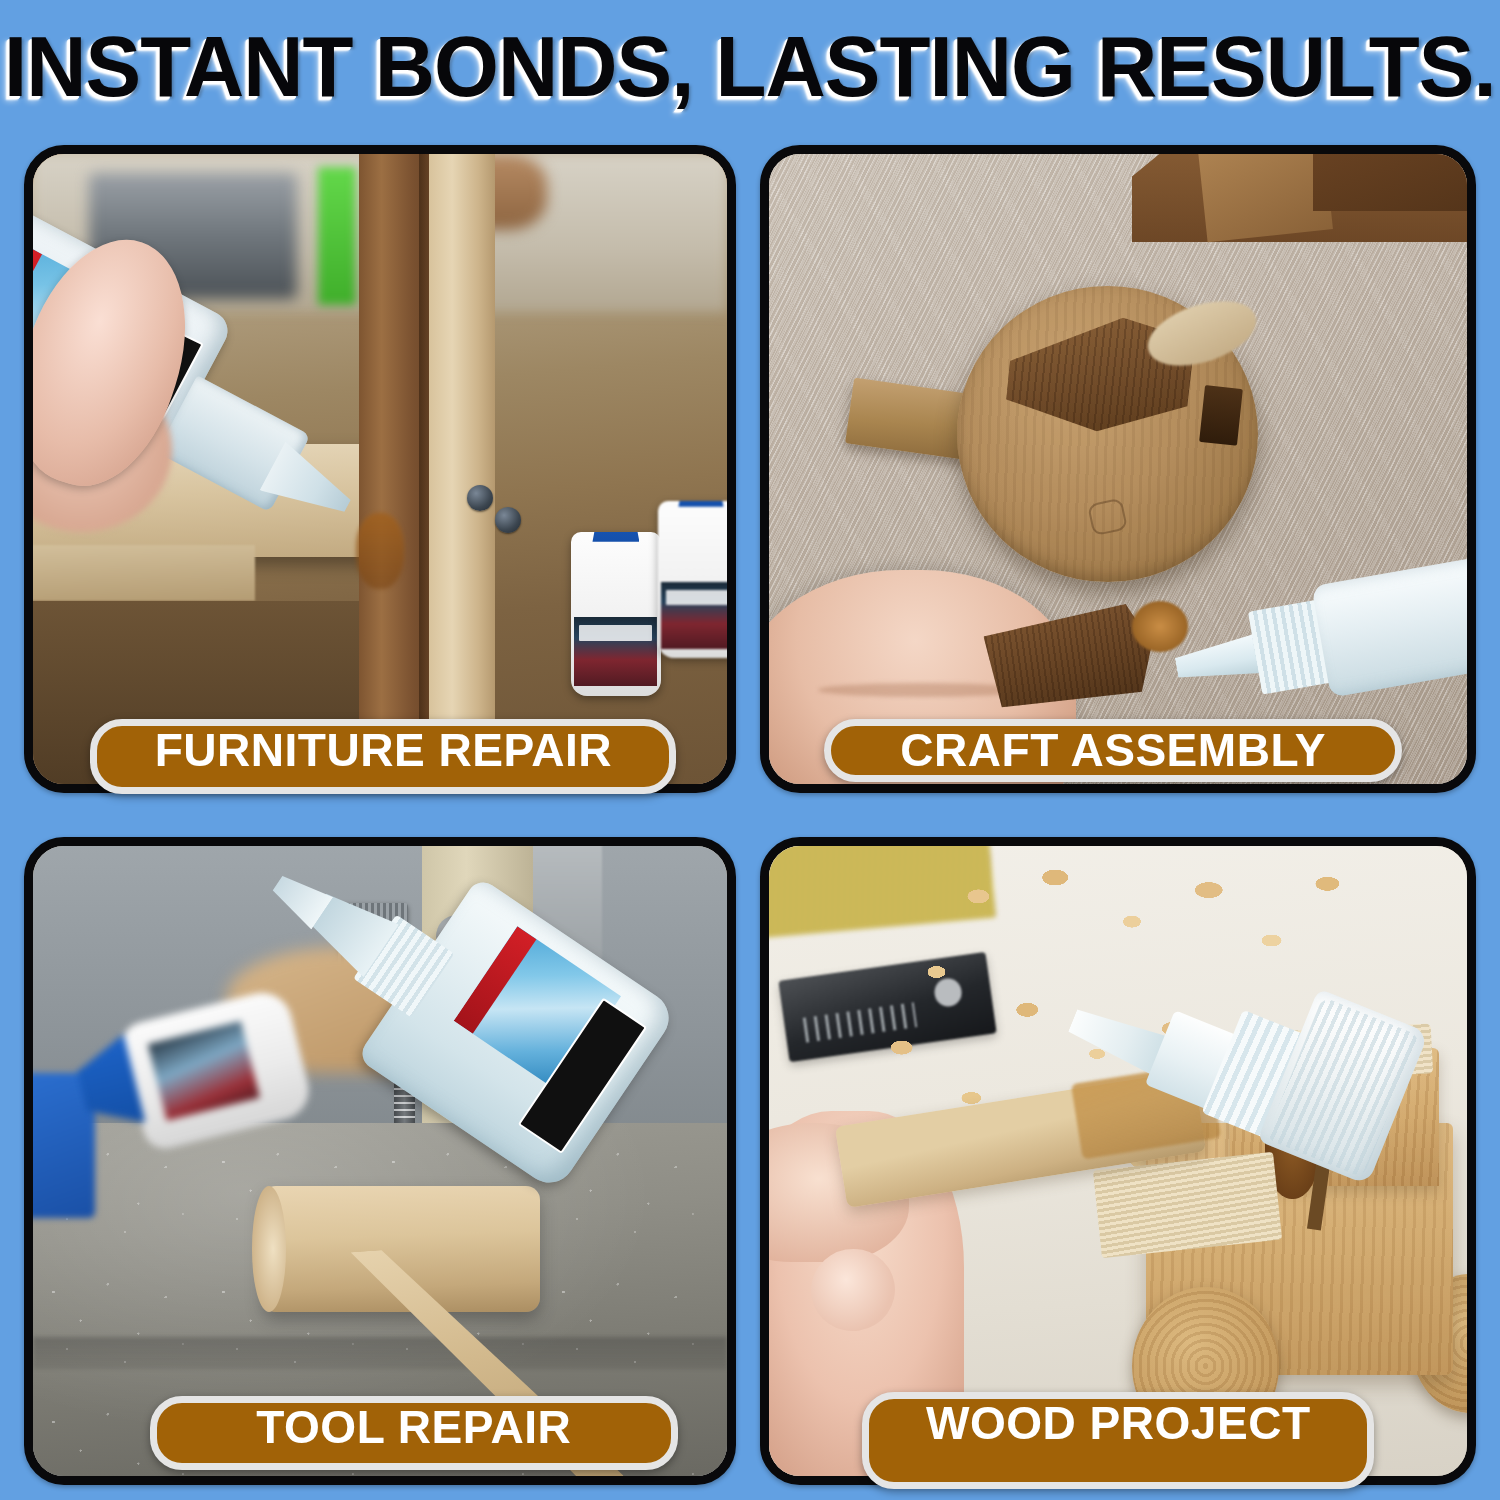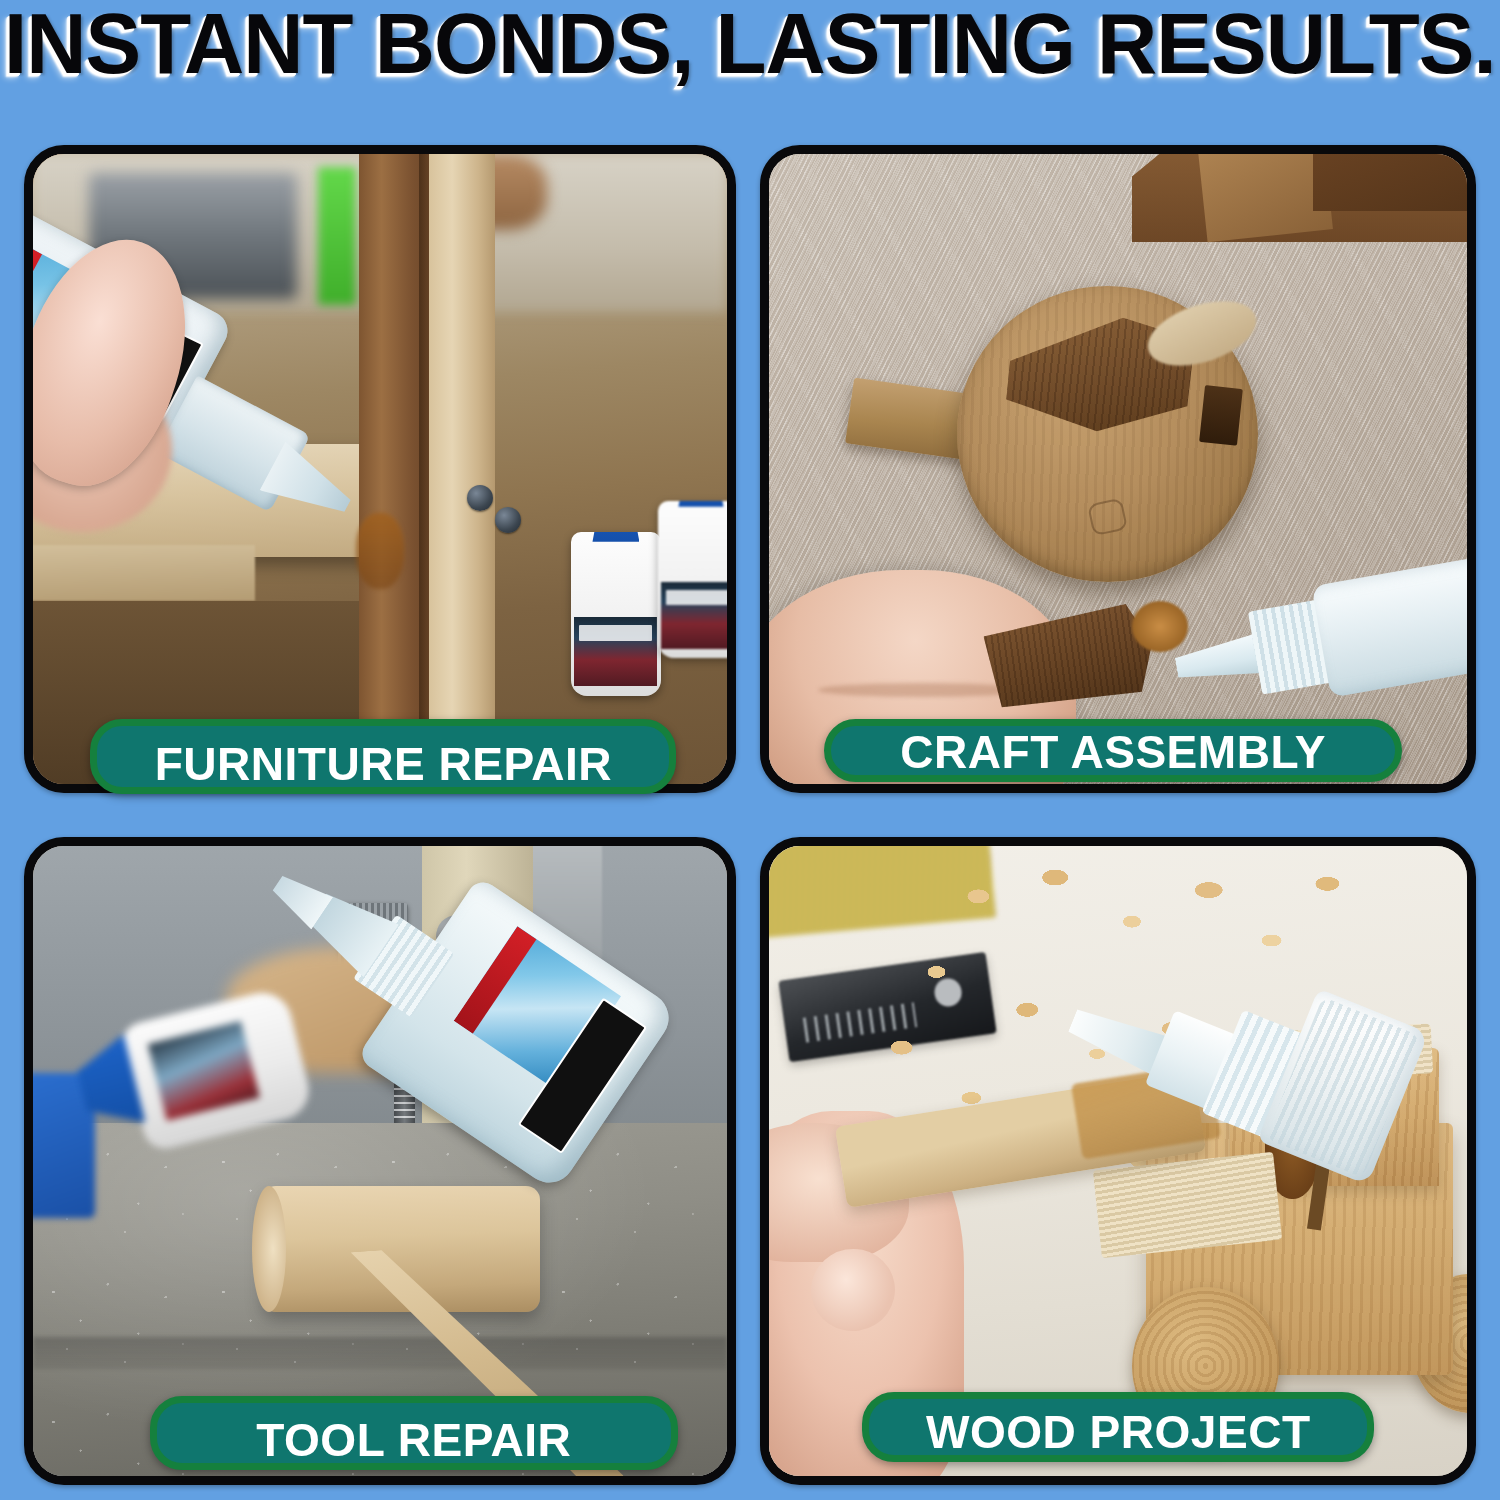--- a/index.html
+++ b/index.html
@@ -15,20 +15,21 @@
     background:#62a0e2;
     position:relative;
   }
 
   
   .headline-bar {
     position:absolute;
     left:0; top:0;
     width:1500px; height:132px;
     display:flex;
+    align-items:center;
     justify-content:center;
   }
   .headline {
     font-family:"Liberation Sans", sans-serif;
     font-weight:bold;
     font-size:86px;
     line-height:1;
     letter-spacing:-1px;
     color:#07070a;
     transform:scaleX(0.97);
@@ -661,43 +662,43 @@
   }
   .n4-ridges {
     position:absolute; left:60%; top:24%; width:30%; height:58%;
     background:repeating-linear-gradient(92deg, rgba(190,210,218,0.55) 0 4px, rgba(255,255,255,0) 4px 9px);
     border-radius:10px;
   }
 
   
   .pill {
     position:absolute;
-    background:#0f766e;
-    border:7px solid #15803d;
+    background:#a16207;
+    border:7px solid #e5e5e5;
     border-radius:32px;
     display:flex;
-    align-items:flex-end;
+    align-items:flex-start;
     justify-content:center;
     box-shadow:0 3px 8px rgba(0,0,0,0.35);
     z-index:6;
   }
   .pill span {
     color:#ffffff;
     font-family:"Liberation Sans", sans-serif;
     font-weight:bold;
     font-size:47px;
     letter-spacing:0.5px;
     line-height:1;
     white-space:nowrap;
     transform:scaleX(0.98);
   }
   .pill-1 { left:90px;  top:719px;  width:586px; height:75px; }
   .pill-2 { left:824px; top:719px;  width:578px; height:63px; }
   .pill-3 { left:150px; top:1396px; width:528px; height:74px; }
-  .pill-4 { left:862px; top:1392px; width:512px; height:70px; }
+  .pill-4 { left:862px; top:1392px; width:512px; height:97px; }
 </style>
 </head>
 <body style="background: rgb(98, 160, 226);">
 
 <div class="headline-bar">
   <div class="headline">INSTANT BONDS, LASTING RESULTS.</div>
 </div>
 
 <div class="grid">
 

